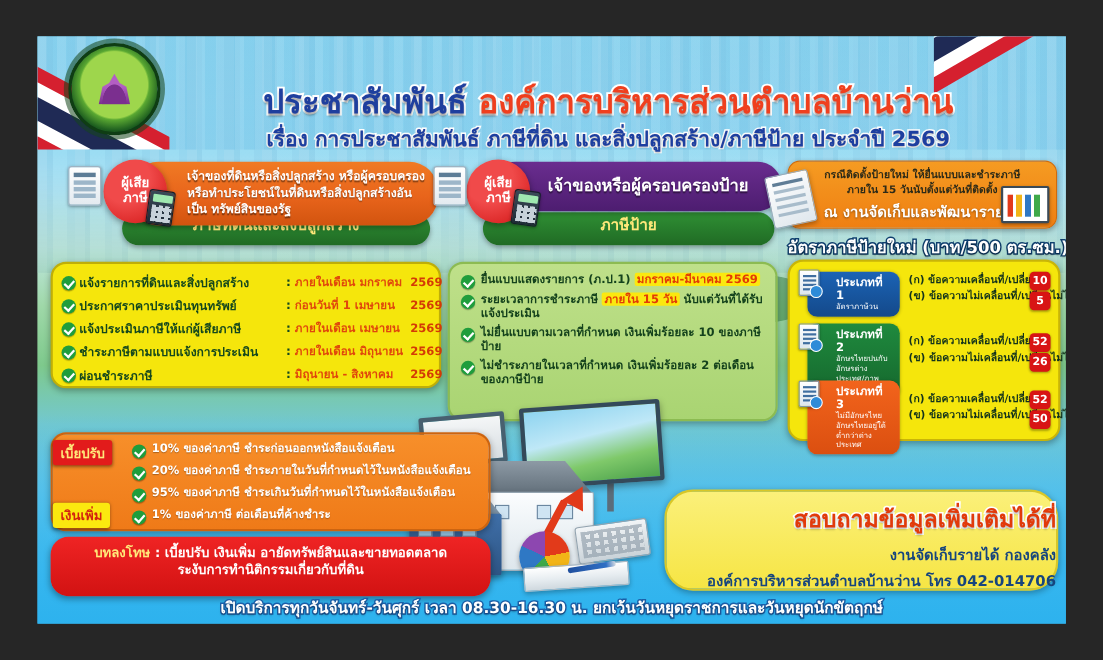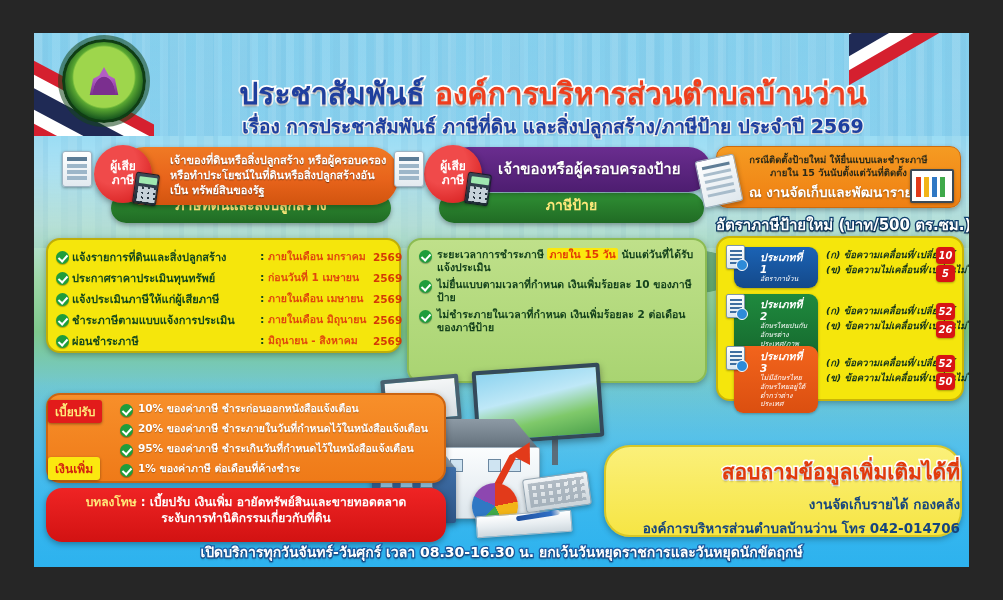--- a/index.html
+++ b/index.html
@@ -522,20 +522,27 @@
       <div class="chk"></div>
       <div class="lbl">ผ่อนชำระภาษี</div>
       <div class="lbl">:</div>
       <div class="val">มิถุนายน - สิงหาคม</div>
       <div class="yr">2569</div>
     </div>
   </div>
 
   <div class="panel panel-green" style="left:373px; top:205px; width:300px; height:145px; padding:8px 10px;">
 
+    <div class="g-row">
+      <div class="chk"></div>
+      <div class="g-text">
+        <span>ยื่นแบบแสดงรายการ (ภ.ป.1)</span>
+        <span class="hl">มกราคม-มีนาคม 2569</span>
+      </div>
+    </div>
 
     <div class="g-row">
       <div class="chk"></div>
       <div class="g-text">
         <span>ระยะเวลาการชำระภาษี</span>
         <span class="hl">ภายใน 15 วัน</span>
         <span>นับแต่วันที่ได้รับแจ้งประเมิน</span>
       </div>
     </div>
 
@@ -543,21 +550,21 @@
       <div class="chk"></div>
       <div class="g-text">ไม่ยื่นแบบตามเวลาที่กำหนด เงินเพิ่มร้อยละ 10 ของภาษีป้าย</div>
     </div>
 
     <div class="g-row">
       <div class="chk"></div>
       <div class="g-text">ไม่ชำระภายในเวลาที่กำหนด เงินเพิ่มร้อยละ 2 ต่อเดือน ของภาษีป้าย</div>
     </div>
   </div>
 
-  <div class="rate-card" style="left:682px; top:203px; width:248px; height:165px;font-style:italic;">
+  <div class="rate-card" style="left:682px; top:203px; width:248px; height:165px;">
 
     <div class="clip-icon" style="left:8px; top:7px;"></div>
     <div class="cat cat-blue" style="left:16px; top:9px; width:84px;">
       <span class="cat-t">ประเภทที่ 1</span>
       <span class="cat-s">อัตราภาษ้วน</span>
     </div>
     <div class="rate-lines" style="left:108px; top:10px;">
       <div>(ก) ข้อความเคลื่อนที่/เปลี่ยนได้</div>
       <div>(ข) ข้อความไม่เคลื่อนที่/เปลี่ยนไม่ได้</div>
     </div>

